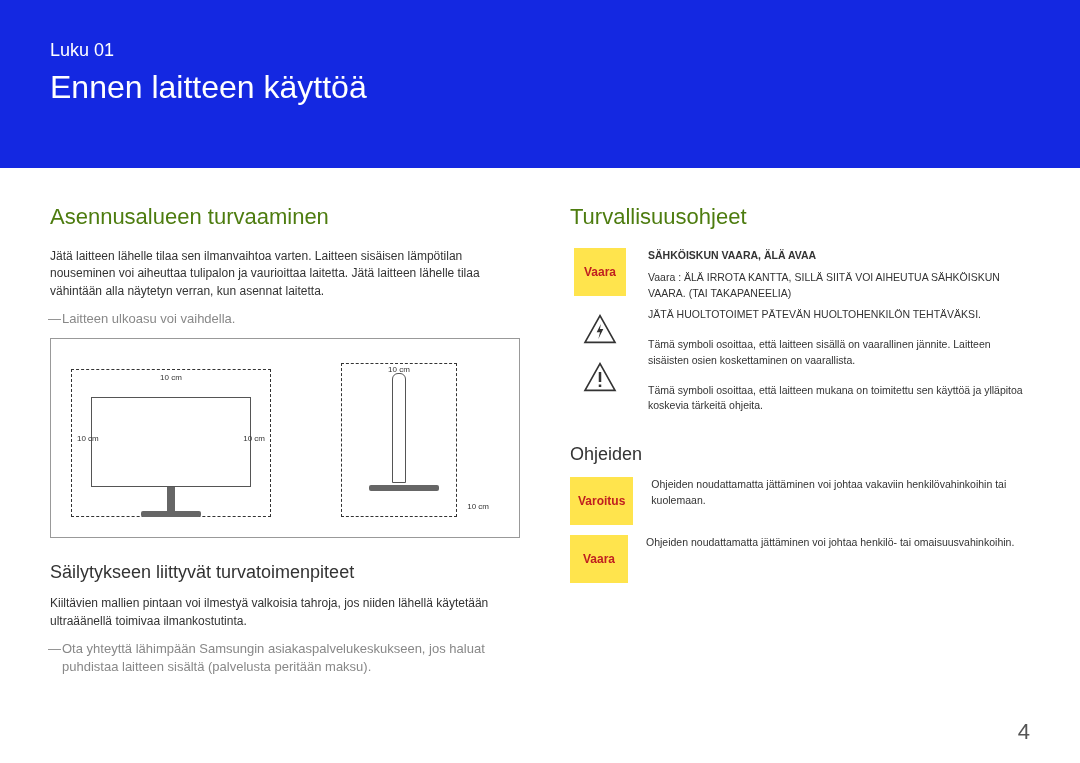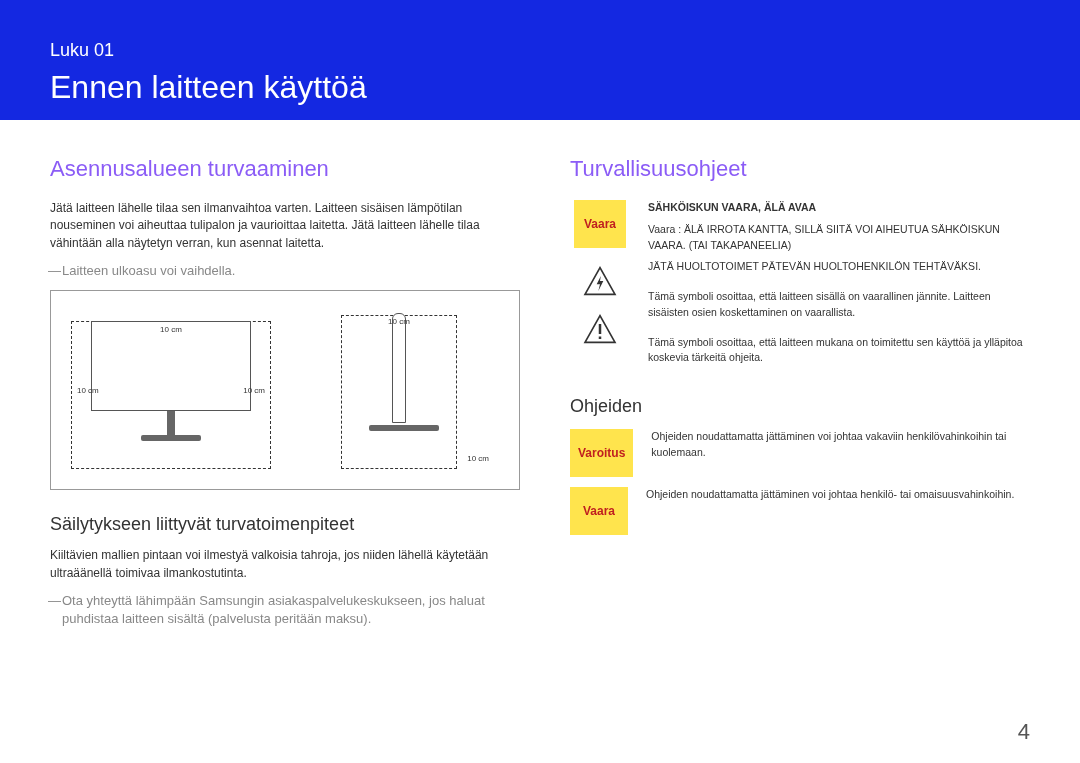--- a/index.html
+++ b/index.html
@@ -8,52 +8,52 @@
     width: 1080px;
     height: 763px;
     background: #fff;
     position: relative;
     color: #333;
   }
   .header {
     background: #1428e1;
     color: #fff;
     width: 100%;
-    height: 120px;
+    height: 168px;
     padding: 40px 50px 0 50px;
   }
   .chapter-label { font-size: 18px; font-weight: 400; margin-bottom: 8px; }
   .chapter-title { font-size: 32px; font-weight: 400; }
   .content {
     display: flex;
     padding: 36px 50px 0 50px;
     gap: 40px;
   }
   .col { flex: 1; }
   .col-left { flex: 0 0 480px; }
   .col-right { flex: 1; }
-  h2.section { color: #8b5cf6; font-size: 22px; font-weight: 400; margin-bottom: 18px; }
+  h2.section { color: #4d7c0f; font-size: 22px; font-weight: 400; margin-bottom: 18px; }
   h3.subsection { color: #333; font-size: 18px; font-weight: 400; margin: 24px 0 12px 0; }
   p.body { font-size: 12px; line-height: 1.45; color: #333; margin-bottom: 10px; }
   p.note { font-size: 13px; color: #888; margin-left: 12px; position: relative; line-height: 1.4; margin-bottom: 10px; }
   p.note::before { content: "―"; position: absolute; left: -14px; color: #888; }
   .diagram-box {
     border: 1px solid #999;
     width: 470px;
     height: 200px;
     display: flex;
     padding: 12px;
     gap: 12px;
     margin-bottom: 4px;
   }
   .panel {
     flex: 1;
     position: relative;
     display: flex;
-    align-items: flex-start;
+    align-items: center;
     justify-content: center;
   }
   .dashed { border: 1.5px dashed #333; position: absolute; }
   .front-dashed { top: 18px; left: 8px; right: 8px; bottom: 8px; }
   .side-dashed { top: 12px; left: 50px; right: 50px; bottom: 8px; }
   .monitor-front {
     position: relative;
     width: 160px;
     height: 100px;
     margin-top: 18px;

